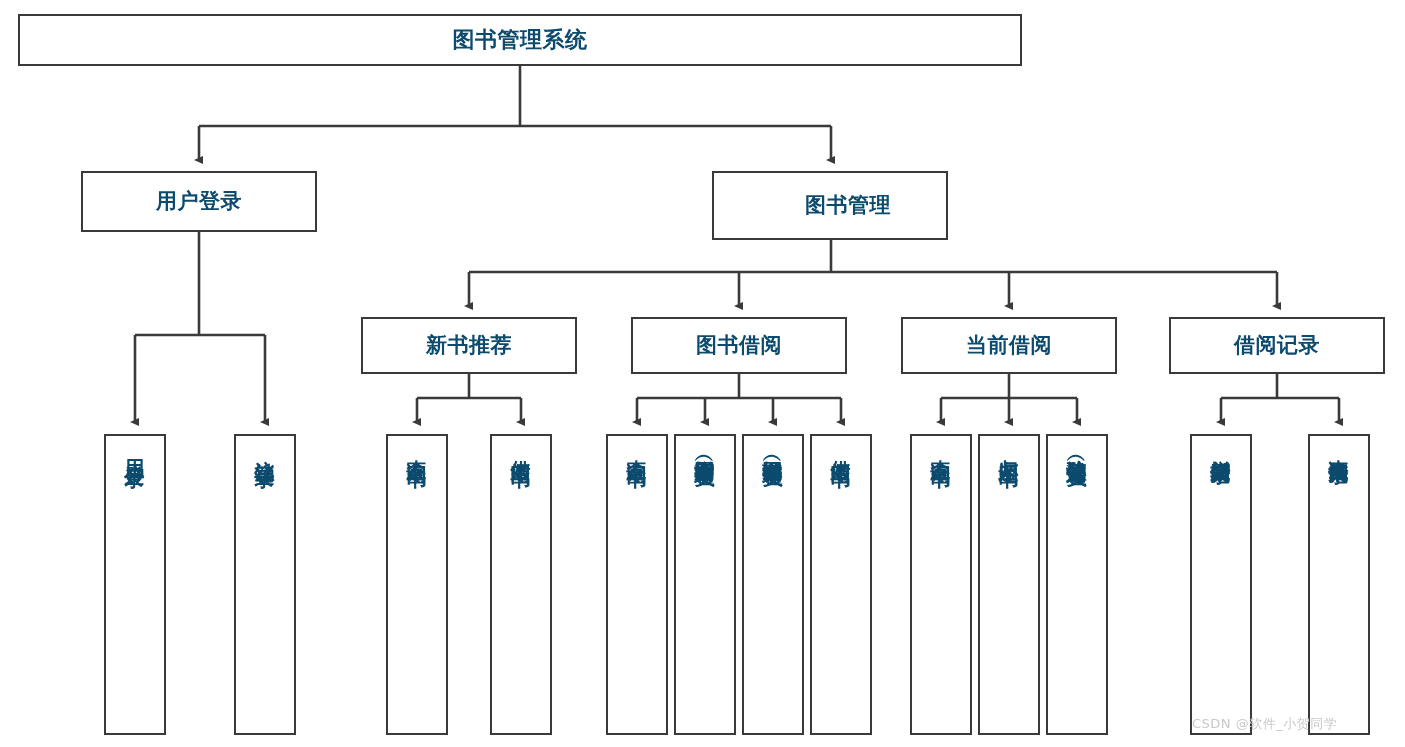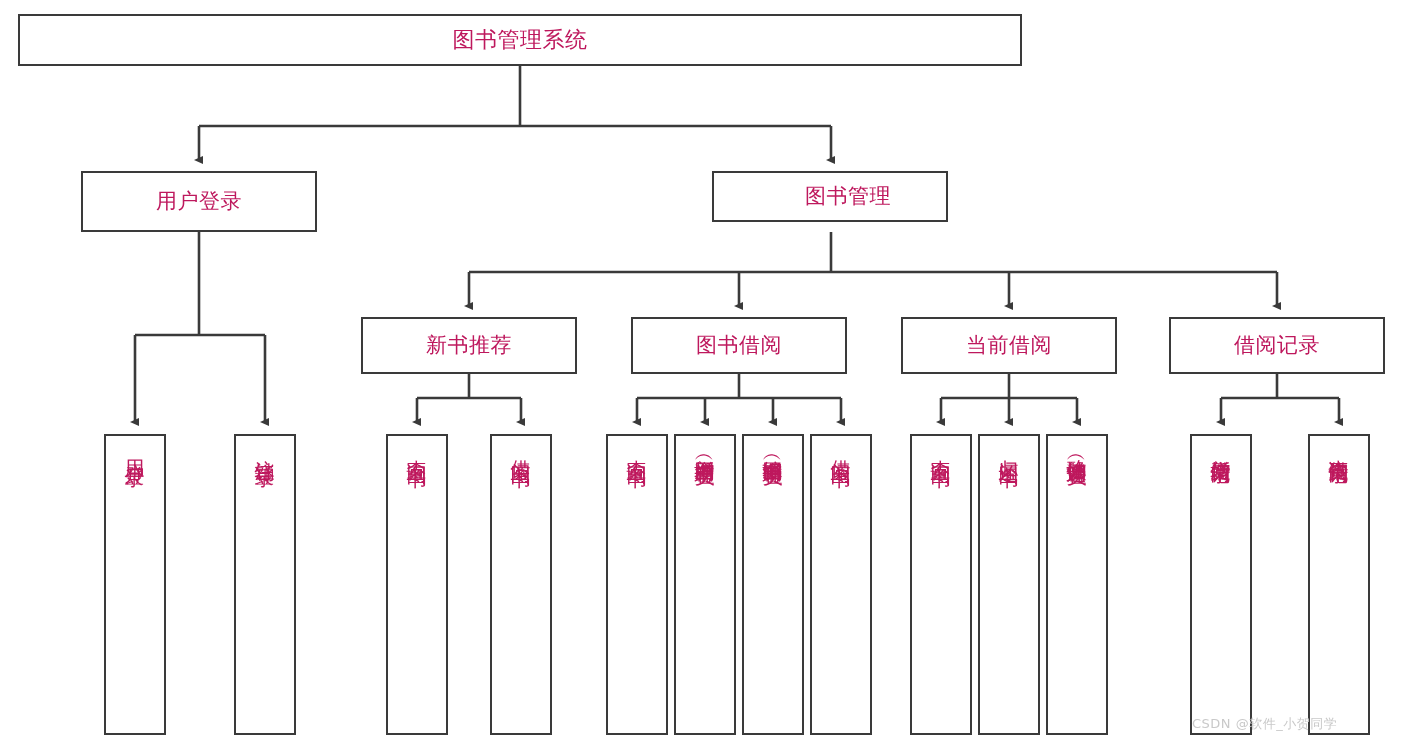--- a/index.html
+++ b/index.html
@@ -28,22 +28,23 @@
     border:2px solid #3a3a3a;
     background:#ffffff;
     display:flex;
     align-items:center;
     justify-content:center;
     text-align:center;
   }
   .node .label{
     display:block;
     line-height:1.12;
-    color:#be185d;
+    color:#0c4a6e;
     letter-spacing:0.5px;
+    font-weight:bold;
   }
   
   .node.h .label{
     font-size:21px;
     white-space:nowrap;
   }
   .node.root .label{ font-size:22px; }
   
   .node.v{
     align-items:flex-start;
@@ -128,21 +129,21 @@
     </g>
   </svg>
 
   <div class="node h root" style="left:18px;top:14px;width:1004px;height:52px;">
     <span class="label">图书管理系统</span>
   </div>
 
   <div class="node h" style="left:81px;top:171px;width:236px;height:61px;">
     <span class="label">用户登录</span>
   </div>
-  <div class="node h" style="left:712px;top:171px;width:236px;height:51px;padding-left:36px;">
+  <div class="node h" style="left:712px;top:171px;width:236px;height:69px;padding-left:36px;">
     <span class="label">图书管理</span>
   </div>
 
   <div class="node h" style="left:361px;top:317px;width:216px;height:57px;">
     <span class="label">新书推荐</span>
   </div>
   <div class="node h" style="left:631px;top:317px;width:216px;height:57px;">
     <span class="label">图书借阅</span>
   </div>
   <div class="node h" style="left:901px;top:317px;width:216px;height:57px;">

